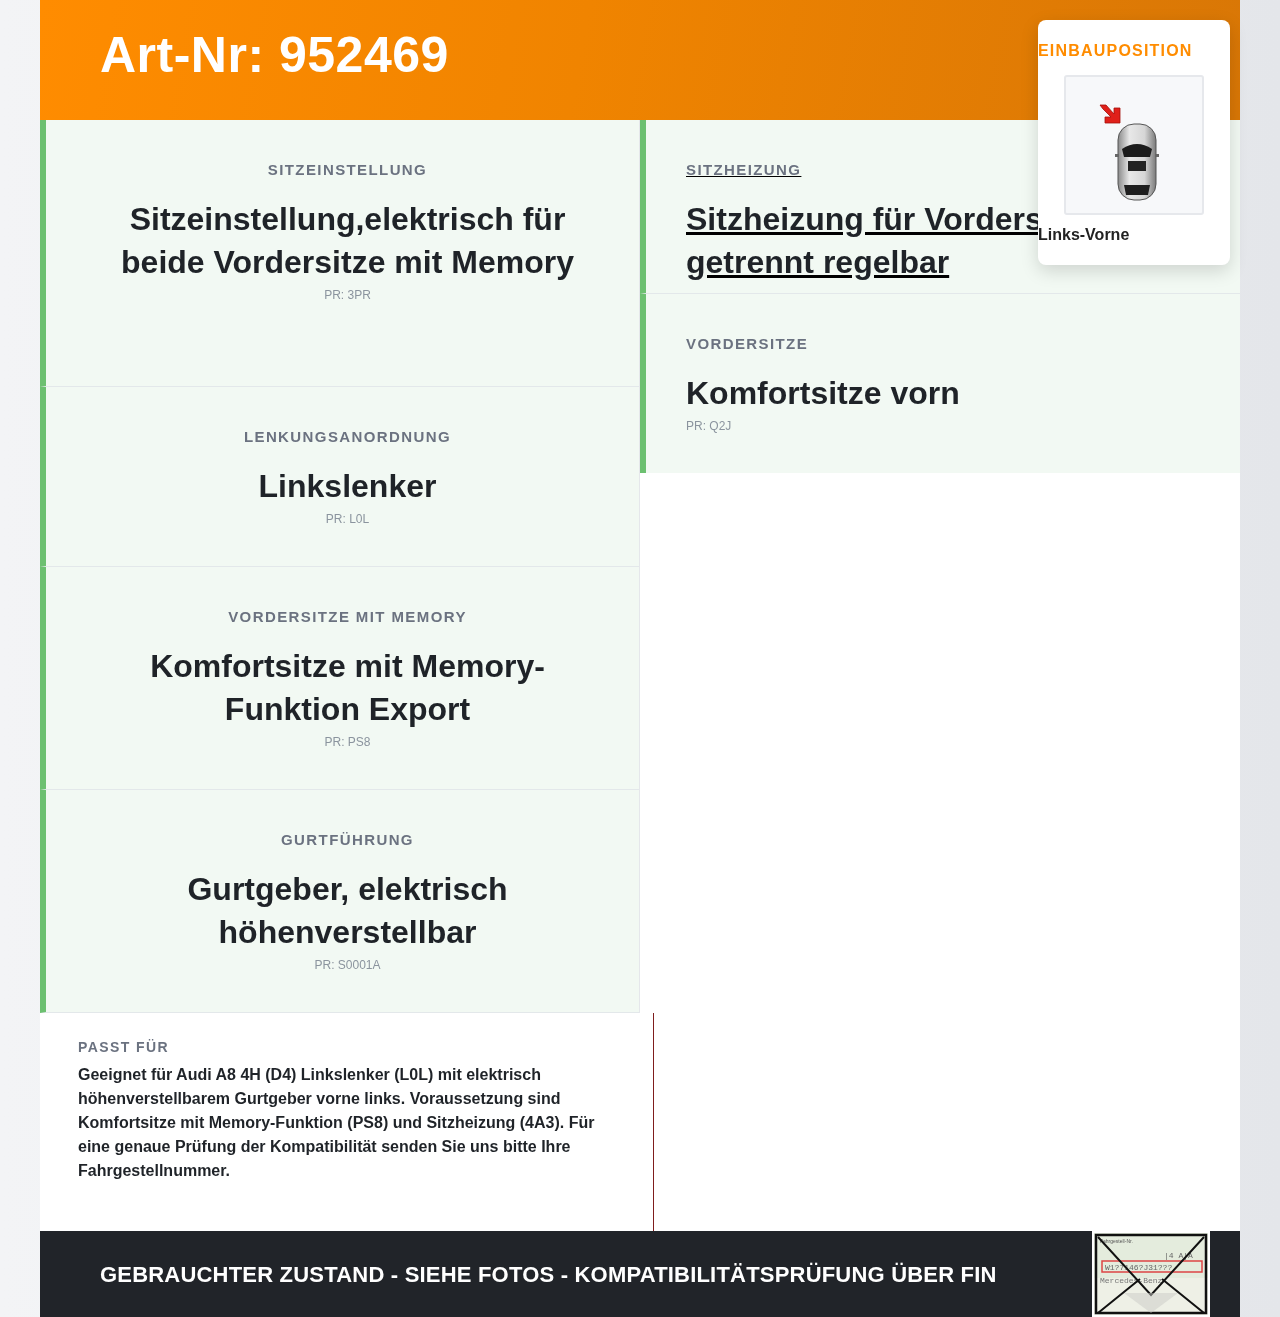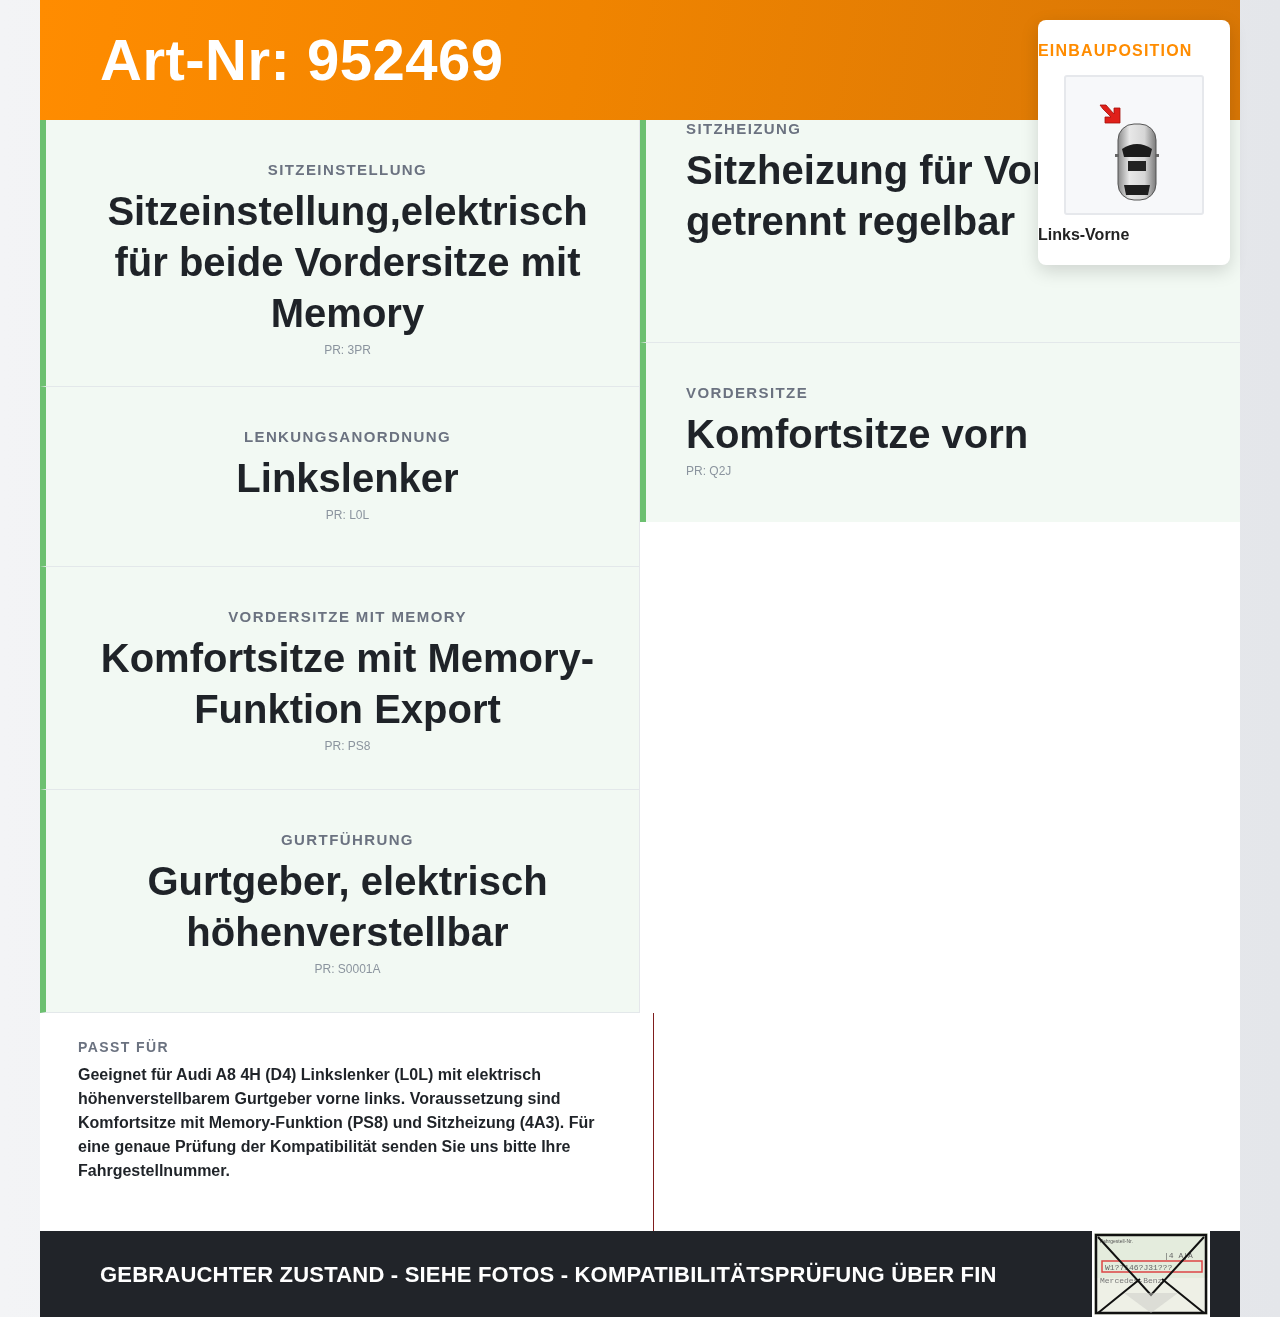--- a/index.html
+++ b/index.html
@@ -16,21 +16,21 @@
     background: #ffffff;
   }
   .header {
     position: absolute;
     left: 0; top: 0; width: 1200px; height: 120px;
     background: linear-gradient(100deg, #ff8c00 0%, #f08400 45%, #d97706 100%);
   }
   .header-title {
     position: absolute;
     left: 60px; top: 26px;
-    font-size: 58px; font-weight: bold;
+    font-size: 50px; font-weight: bold;
     color: #ffffff; letter-spacing: 0.5px;
   }
   .grid {
     position: absolute; left: 0; top: 120px; width: 1200px;
   }
   .col {
     position: absolute; top: 0; width: 600px;
   }
   .col.left { left: 0; border-right: 1px solid #e5e7eb; text-align: center; }
   .col.right { left: 600px; }
@@ -41,22 +41,22 @@
     border-bottom: 1px solid #e3e8ea;
     padding-left: 40px;
     padding-right: 30px;
   }
   .card-label {
     font-size: 15px; font-weight: bold; letter-spacing: 1.4px;
     color: #6b7280; text-transform: uppercase;
     display: block;
   }
   .card-value {
-    font-size: 40px; font-weight: bold; color: #1f2328;
-    line-height: 51px; display: block; margin-top: 8px;
+    font-size: 32px; font-weight: bold; color: #1f2328;
+    line-height: 43px; display: block; margin-top: 20px;
   }
   .card-pr {
     font-size: 12px; color: #8b949e; display: block; margin-top: 4px;
   }
   .fits {
     position: absolute; left: 14px; top: 1013px;
     width: 600px; height: 218px;
     border-right: 1px solid #7f1d1d;
     padding: 26px 24px 0 24px;
   }
@@ -134,21 +134,21 @@
         <span class="card-pr">PR: PS8</span>
       </div>
       <div class="card" style="height:223px;padding-top:41px;">
         <span class="card-label">GURTFÜHRUNG</span>
         <span class="card-value">Gurtgeber, elektrisch höhenverstellbar</span>
         <span class="card-pr">PR: S0001A</span>
       </div>
     </div>
 
     <div class="col right">
-      <div class="card" style="height:223px;">
+      <div class="card" style="height:174px;padding-top:41px;text-decoration:underline;">
         <span class="card-label">SITZHEIZUNG</span>
         <span class="card-value">Sitzheizung für Vordersitze getrennt regelbar</span>
       </div>
       <div class="card" style="height:179px;padding-top:41px;border-bottom:none;">
         <span class="card-label">VORDERSITZE</span>
         <span class="card-value">Komfortsitze vorn</span>
         <span class="card-pr">PR: Q2J</span>
       </div>
     </div>
   </div>

